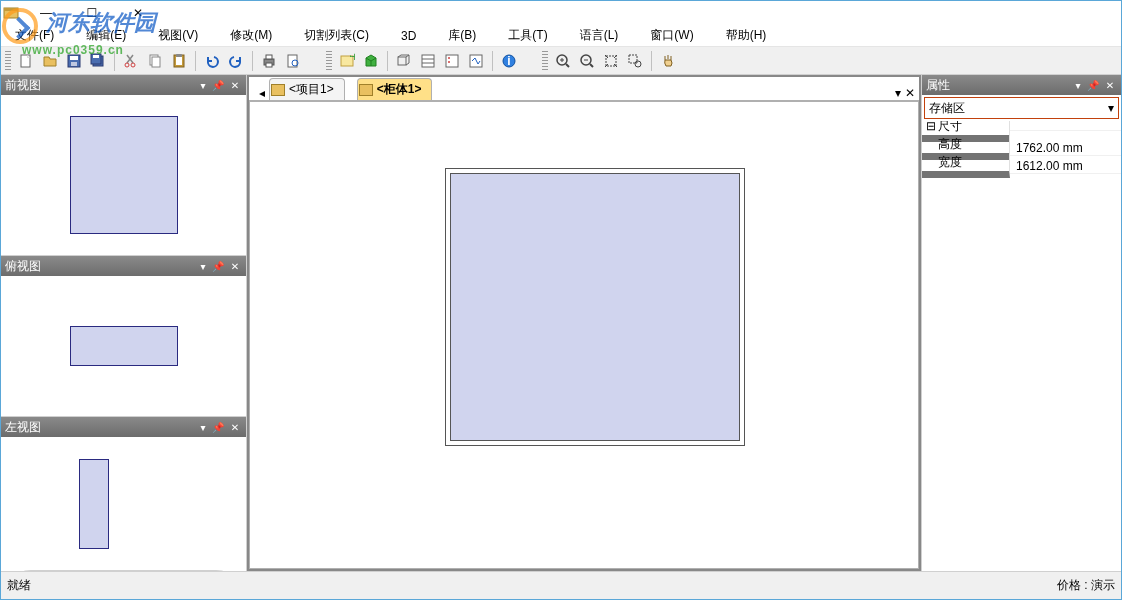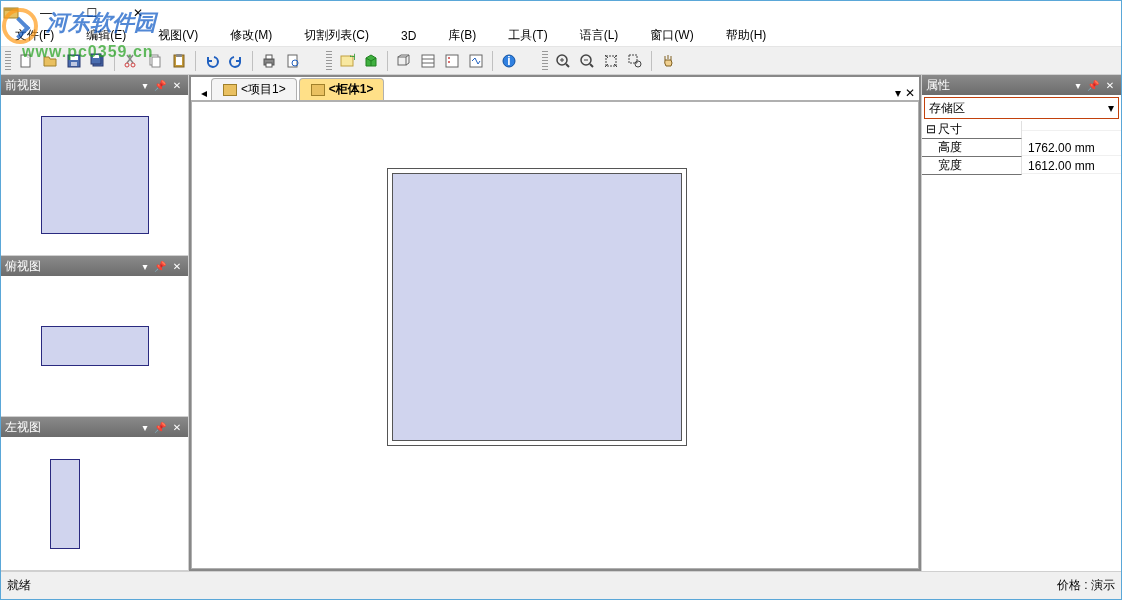--- a/index.html
+++ b/index.html
@@ -11,67 +11,67 @@
   .titlebar .title-text { flex: 1; color: #000; font-size: 12px; }
   .titlebar .win-controls { display: flex; }
   .titlebar .win-btn { width: 46px; height: 22px; display: flex; align-items: center; justify-content: center; }
   
   
   .watermark { position: absolute; left: 2px; top: 8px; pointer-events: none; z-index: 1000; opacity: 0.7; }
   .watermark .wm-top { font-size: 22px; font-weight: bold; font-style: italic; color: #0a56c4; text-shadow: 0 0 2px #fff; }
   .watermark .wm-logo { display: inline-flex; align-items: flex-start; gap: 8px; }
   .watermark .wm-arrow { width: 36px; height: 36px; border: 4px solid #ff9b1a; border-radius: 50%; display: inline-block; position: relative; }
   .watermark .wm-arrow::after { content:''; position:absolute; width: 12px; height: 12px; border-top: 4px solid #0a56c4; border-right:4px solid #0a56c4; transform: rotate(45deg); left: 5px; top: 8px;}
-  .watermark .wm-url { font-size: 16px; color: #23a11e; font-weight: bold; letter-spacing: 1px; margin-left: 20px; margin-top: -4px; }
+  .watermark .wm-url { font-size: 12px; color: #23a11e; font-weight: bold; letter-spacing: 1px; margin-left: 20px; margin-top: -4px; }
   
   
   .menubar { height: 22px; display: flex; align-items: center; padding-left: 6px; gap: 16px; border-bottom: 1px solid #e5e5e5; }
   .menubar .menu-item { padding: 2px 8px; cursor: default; }
   
   
   .toolbar-row { height: 28px; display: flex; align-items: center; background: #f0f0f0; border-bottom: 1px solid #d0d0d0; padding: 2px 4px; gap: 2px; }
   .toolbar-row .grip { width: 6px; height: 20px; background: repeating-linear-gradient(#999 0 1px, transparent 1px 3px); margin-right: 2px; }
   .toolbar-row .tbtn { width: 22px; height: 22px; display: flex; align-items: center; justify-content: center; border: 1px solid transparent; }
   .toolbar-row .tsep { width: 1px; height: 20px; background: #c0c0c0; margin: 0 3px; }
   
   
   .main-area { flex: 1; display: flex; min-height: 0; }
   
   
-  .left-col { width: 188px; background: #fff; border-right: 1px solid #d0d0d0; display: flex; flex-direction: column; }
+  .left-col { width: 246px; background: #fff; border-right: 1px solid #d0d0d0; display: flex; flex-direction: column; }
   .panel-head { height: 20px; background: linear-gradient(#8a8a8a,#6c6c6c); color: #fff; display: flex; align-items: center; padding: 0 4px; font-size: 12px; }
   .panel-head .spacer { flex: 1; }
   .panel-head .ph-btn { width: 14px; height: 14px; display:flex; align-items:center; justify-content:center; margin-left: 2px; cursor: default; font-size:10px;}
   .panel-body { flex: 1; display: flex; align-items: center; justify-content: center; background: #fff; overflow:hidden; }
   .panel { display:flex; flex-direction:column; flex:1; border-bottom:1px solid #d0d0d0;}
   .shape { background: #d0d4ee; border: 1px solid #2a2a80; }
   
   
   .center-col { flex: 1; display: flex; flex-direction: column; background: #888; min-width: 0; }
   .doc-tabs { height: 24px; background: #fff; display: flex; align-items: flex-end; border-bottom: 1px solid #b0b0b0; padding-left: 6px; margin: 2px 2px 0 2px; }
-  .doc-tab { height: 22px; padding: 0 10px 0 11px; display: flex; align-items: center; gap: 4px; border: 1px solid #b0b0b0; border-bottom: none; background: #f4f4f4; border-radius: 4px 4px 0 0; margin-right: 2px; font-size: 12px; justify-content: flex-end;}
+  .doc-tab { height: 22px; padding: 0 10px 0 1px; display: flex; align-items: center; gap: 4px; border: 1px solid #b0b0b0; border-bottom: none; background: #f4f4f4; border-radius: 4px 4px 0 0; margin-right: 12px; font-size: 12px; justify-content: flex-end;}
   .doc-tab.active { background: #ffe088; font-weight: bold; }
   .doc-tab .tab-icon { width: 14px; height: 12px; background: #e9c060; border:1px solid #a0802a; display:inline-block;}
   .doc-tabs .spacer { flex:1; }
   .doc-tabs .tabs-right { padding-right:4px; display:flex; gap:4px; align-items:center;}
   .canvas-wrap { flex: 1; margin: 0 2px 2px 2px; background: #fff; position: relative; border: 1px solid #b0b0b0; overflow:auto;}
   .canvas-wrap::-webkit-scrollbar { width:16px; height:16px; }
   .canvas-wrap::-webkit-scrollbar-track { background: #f0f0f0; }
   .canvas-wrap::-webkit-scrollbar-thumb { background: #c0c0c0; border:1px solid #a0a0a0;}
   .canvas-inner { width: 100%; height: 500px; position:relative; }
   .main-shape-outer { position:absolute; left: 195px; top: 66px; width: 300px; height: 278px; border: 1px solid #555; background:#fff;}
   .main-shape-inner { position:absolute; left: 4px; top: 4px; right:4px; bottom:4px; background: #d0d4ee; border: 1px solid #555;}
   
   
   .right-col { width: 200px; background: #fff; border-left: 1px solid #d0d0d0; display: flex; flex-direction: column; }
   .prop-combo { height: 22px; border: 1px solid #c2410c; margin: 2px; display:flex; align-items:center; padding: 0 4px; background: #fff;}
   .prop-combo .dd { margin-left:auto; }
   .prop-grid { flex:1; overflow:auto; font-size:12px; }
   .prop-row { display:flex; height: 18px; align-items:center; }
-  .prop-row .pk { width: 100px; padding-left: 4px; border-right: 1px solid #e0e0e0; border-bottom:1px solid #737373;}
+  .prop-row .pk { width: 88px; padding-left: 4px; border-right: 1px solid #e0e0e0; border-bottom:7px solid #737373;}
   .prop-row .pv { flex:1; padding-left: 6px; border-bottom:1px solid #f0f0f0;}
   .prop-group .pk { padding-left: 16px; }
   .prop-group-head .pk { font-size:12px; }
   .prop-group-head .exp { width:10px; text-align:center; margin-right:2px;}
   
   
   .statusbar { height: 28px; background: #f0f0f0; border-top: 1px solid #d0d0d0; display:flex; align-items:center; padding: 12px 6px;}
   .statusbar .spacer { flex:1;}
   
   
@@ -303,21 +303,21 @@
         <span>俯视图</span>
         <span class="spacer"></span>
         <span class="ph-btn">▾</span>
         <span class="ph-btn">📌</span>
         <span class="ph-btn">✕</span>
       </div>
       <div class="panel-body" style="height:140px;flex:0 0 140px;">
         <div class="shape" style="width:108px;height:40px;"></div>
       </div>
     </div>
-    <div class="panel" style="flex:1;">
+    <div class="panel" style="flex:1;border-radius:30px;">
       <div class="panel-head">
         <span>左视图</span>
         <span class="spacer"></span>
         <span class="ph-btn">▾</span>
         <span class="ph-btn">📌</span>
         <span class="ph-btn">✕</span>
       </div>
       <div class="panel-body">
         <div class="shape" style="width:30px;height:90px;margin-left:-60px;"></div>
       </div>

